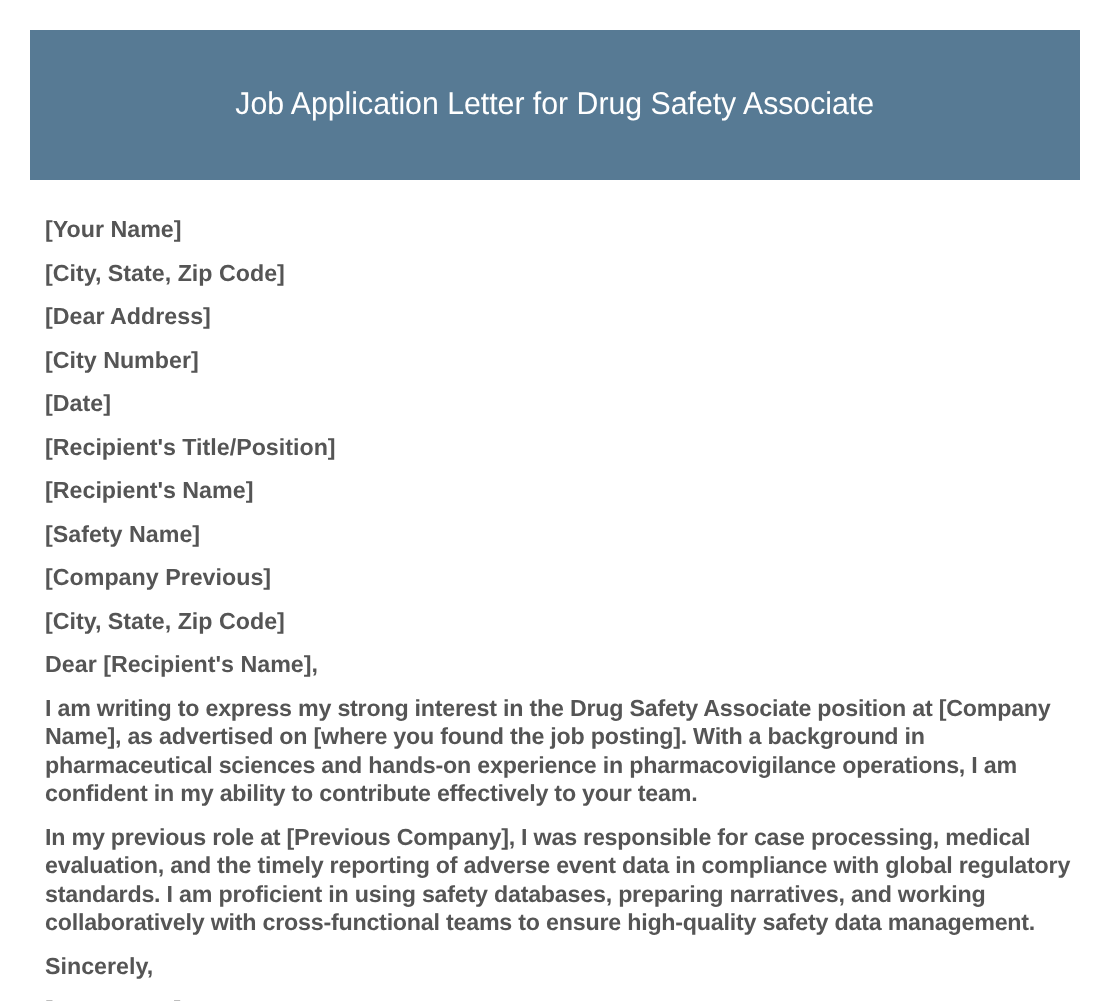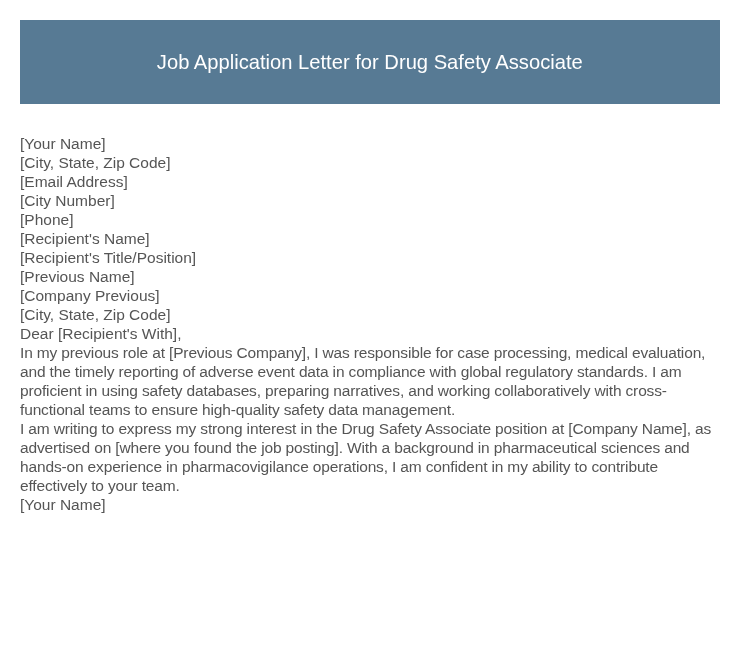--- a/index.html
+++ b/index.html
@@ -12,21 +12,21 @@
       height: 667px;
       position: relative;
       overflow: hidden;
       font-family: "Liberation Sans", "DejaVu Sans", sans-serif;
     }
     .header {
       position: absolute;
       left: 20px;
       top: 20px;
       width: 700px;
-      height: 84px;
+      height: 100px;
       background: #577a94;
       display: flex;
       align-items: center;
       justify-content: center;
     }
     .header-title {
       color: #ffffff;
       font-size: 21px;
       font-weight: normal;
       letter-spacing: 0px;
@@ -36,42 +36,44 @@
     .letter {
       position: absolute;
       left: 20px;
       top: 134px;
       width: 705px;
       color: #555555;
       font-size: 15.5px;
       line-height: 19px;
     }
     .letter p {
-      margin: 0;
+      margin: 10px;
       padding: 0;
+      font-weight: bold;
     }
     .para {
       letter-spacing: -0.15px;
     }
   </style>
 </head>
 <body>
 
 <div class="header">
   <h1 class="header-title">Job Application Letter for Drug Safety Associate</h1>
 </div>
 
 <div class="letter">
   <p>[Your Name]</p>
   <p>[City, State, Zip Code]</p>
-  <p>[Email Address]</p>
+  <p>[Dear Address]</p>
   <p>[City Number]</p>
-  <p>[Phone]</p>
+  <p>[Date]</p>
+  <p>[Recipient's Title/Position]</p>
   <p>[Recipient's Name]</p>
-  <p>[Recipient's Title/Position]</p>
-  <p>[Previous Name]</p>
+  <p>[Safety Name]</p>
   <p>[Company Previous]</p>
   <p>[City, State, Zip Code]</p>
-  <p>Dear [Recipient's With],</p>
+  <p>Dear [Recipient's Name],</p>
+  <p class="para">I am writing to express my strong interest in the Drug Safety Associate position at [Company Name], as advertised on [where you found the job posting]. With a background in pharmaceutical sciences and hands-on experience in pharmacovigilance operations, I am confident in my ability to contribute effectively to your team.</p>
   <p class="para">In my previous role at [Previous Company], I was responsible for case processing, medical evaluation, and the timely reporting of adverse event data in compliance with global regulatory standards. I am proficient in using safety databases, preparing narratives, and working collaboratively with cross-functional teams to ensure high-quality safety data management.</p>
-  <p class="para">I am writing to express my strong interest in the Drug Safety Associate position at [Company Name], as advertised on [where you found the job posting]. With a background in pharmaceutical sciences and hands-on experience in pharmacovigilance operations, I am confident in my ability to contribute effectively to your team.</p>
+  <p>Sincerely,</p>
   <p>[Your Name]</p>
 </div>
 
 </body></html>

